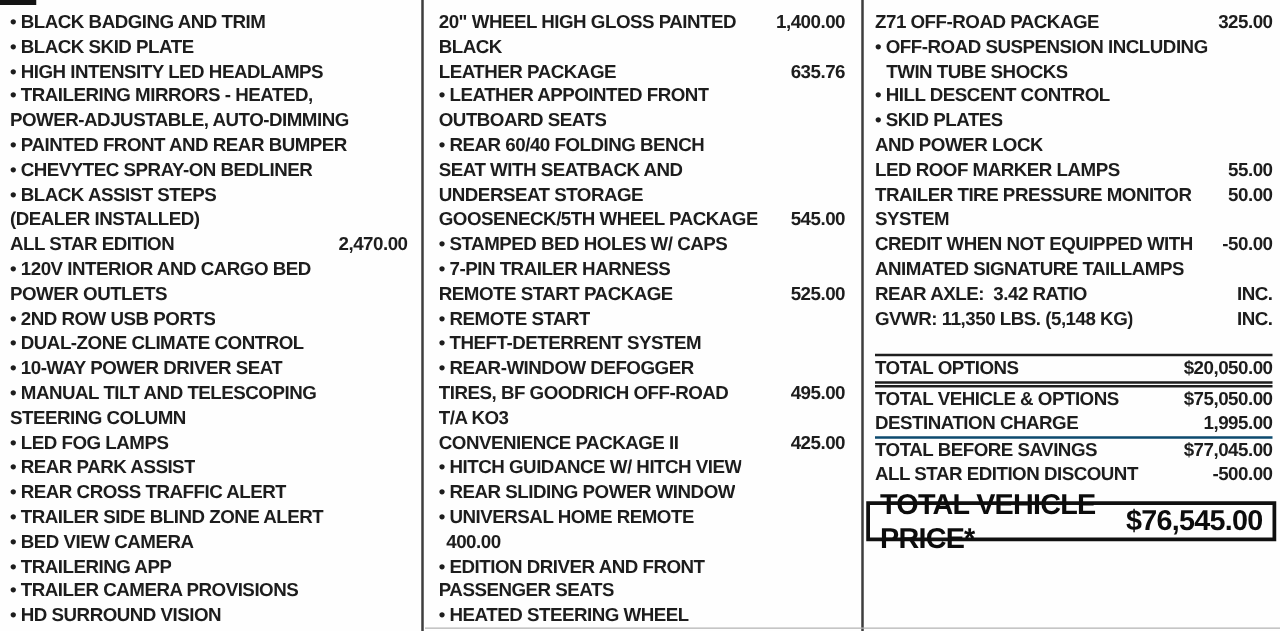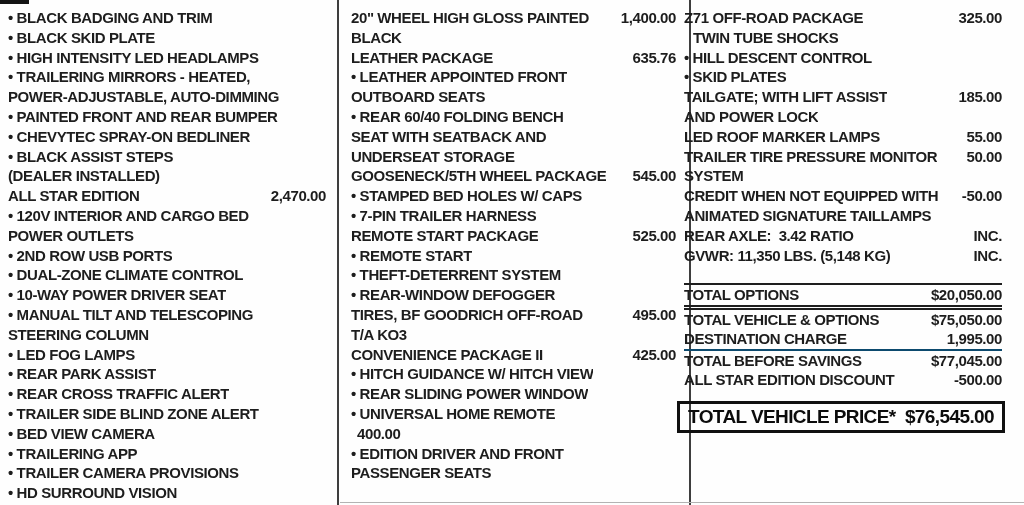--- a/index.html
+++ b/index.html
@@ -15,21 +15,21 @@
   .sheet{position:absolute;inset:0;}
   .corner-mark{position:absolute;left:0;top:0;width:29px;height:4px;background:#141414;}
   .divider{position:absolute;top:0;bottom:0;width:2px;background:#3e3e3e;}
   .divider.d1{left:337px;}
   .divider.d2{left:689px;}
   .bottom-line{position:absolute;left:340px;right:0;top:502px;height:1px;background:#b3b3b3;}
 
   .col{position:absolute;top:8px;}
   .col1{left:8px;width:318px;}
   .col2{left:351px;width:325px;}
-  .col3{left:684px;width:318px;}
+  .col3{left:700px;width:318px;}
 
   .line{display:flex;justify-content:space-between;align-items:baseline;height:19.8px;line-height:19.8px;}
   .line .t{white-space:pre;overflow:hidden;}
   .line .p{white-space:pre;margin-left:6px;}
   .line.indent .t{padding-left:9px;}
 
   .totals{margin-top:18px;width:100%;}
   .trow{display:flex;justify-content:space-between;align-items:center;height:19.5px;line-height:19.5px;}
   .trow .t{white-space:pre;}
   .trow.rt{border-top:2px solid #1e1e1e;}
@@ -37,21 +37,21 @@
   .trow.rbs{border-bottom:2px solid #0c4a6e;}
 
   .grand{
     margin-top:11px;margin-left:-7px;
     width:calc(100% + 10px);
     border:3.5px solid #101010;
     box-sizing:border-box;
     height:32px;
     display:flex;justify-content:space-between;align-items:center;
     padding:0 8px;
-    font-size:19px;
+    font-size:23px;
     letter-spacing:-0.6px;
     color:#0c0c0c;
   }
 </style>
 </head>
 <body>
 
 <div class="sheet">
   <div class="corner-mark"></div>
 
@@ -208,42 +208,44 @@
       </div>
       <div class="line">
         <span class="p">400.00</span>
       </div>
       <div class="line">
         <span class="t">• EDITION DRIVER AND FRONT</span>
       </div>
       <div class="line">
         <span class="t">PASSENGER SEATS</span>
       </div>
+      <div class="line">
+        <span class="t">• HEATED STEERING WHEEL</span>
+      </div>
     </div>
 
   <div class="divider d2"></div>
 
   <div class="col col3">
     <div>
         <div class="line">
           <span class="t">Z71 OFF-ROAD PACKAGE</span>
           <span class="p">325.00</span>
         </div>
+        <div class="line">
+          <span class="t">• OFF-ROAD SUSPENSION INCLUDING</span>
+        </div>
         <div class="line indent">
           <span class="t">TWIN TUBE SHOCKS</span>
         </div>
         <div class="line">
           <span class="t">• HILL DESCENT CONTROL</span>
         </div>
         <div class="line">
           <span class="t">• SKID PLATES</span>
-        </div>
-        <div class="line">
-          <span class="t">TAILGATE; WITH LIFT ASSIST</span>
-          <span class="p">185.00</span>
         </div>
         <div class="line">
           <span class="t">AND POWER LOCK</span>
         </div>
         <div class="line">
           <span class="t">LED ROOF MARKER LAMPS</span>
           <span class="p">55.00</span>
         </div>
         <div class="line">
           <span class="t">TRAILER TIRE PRESSURE MONITOR</span>

